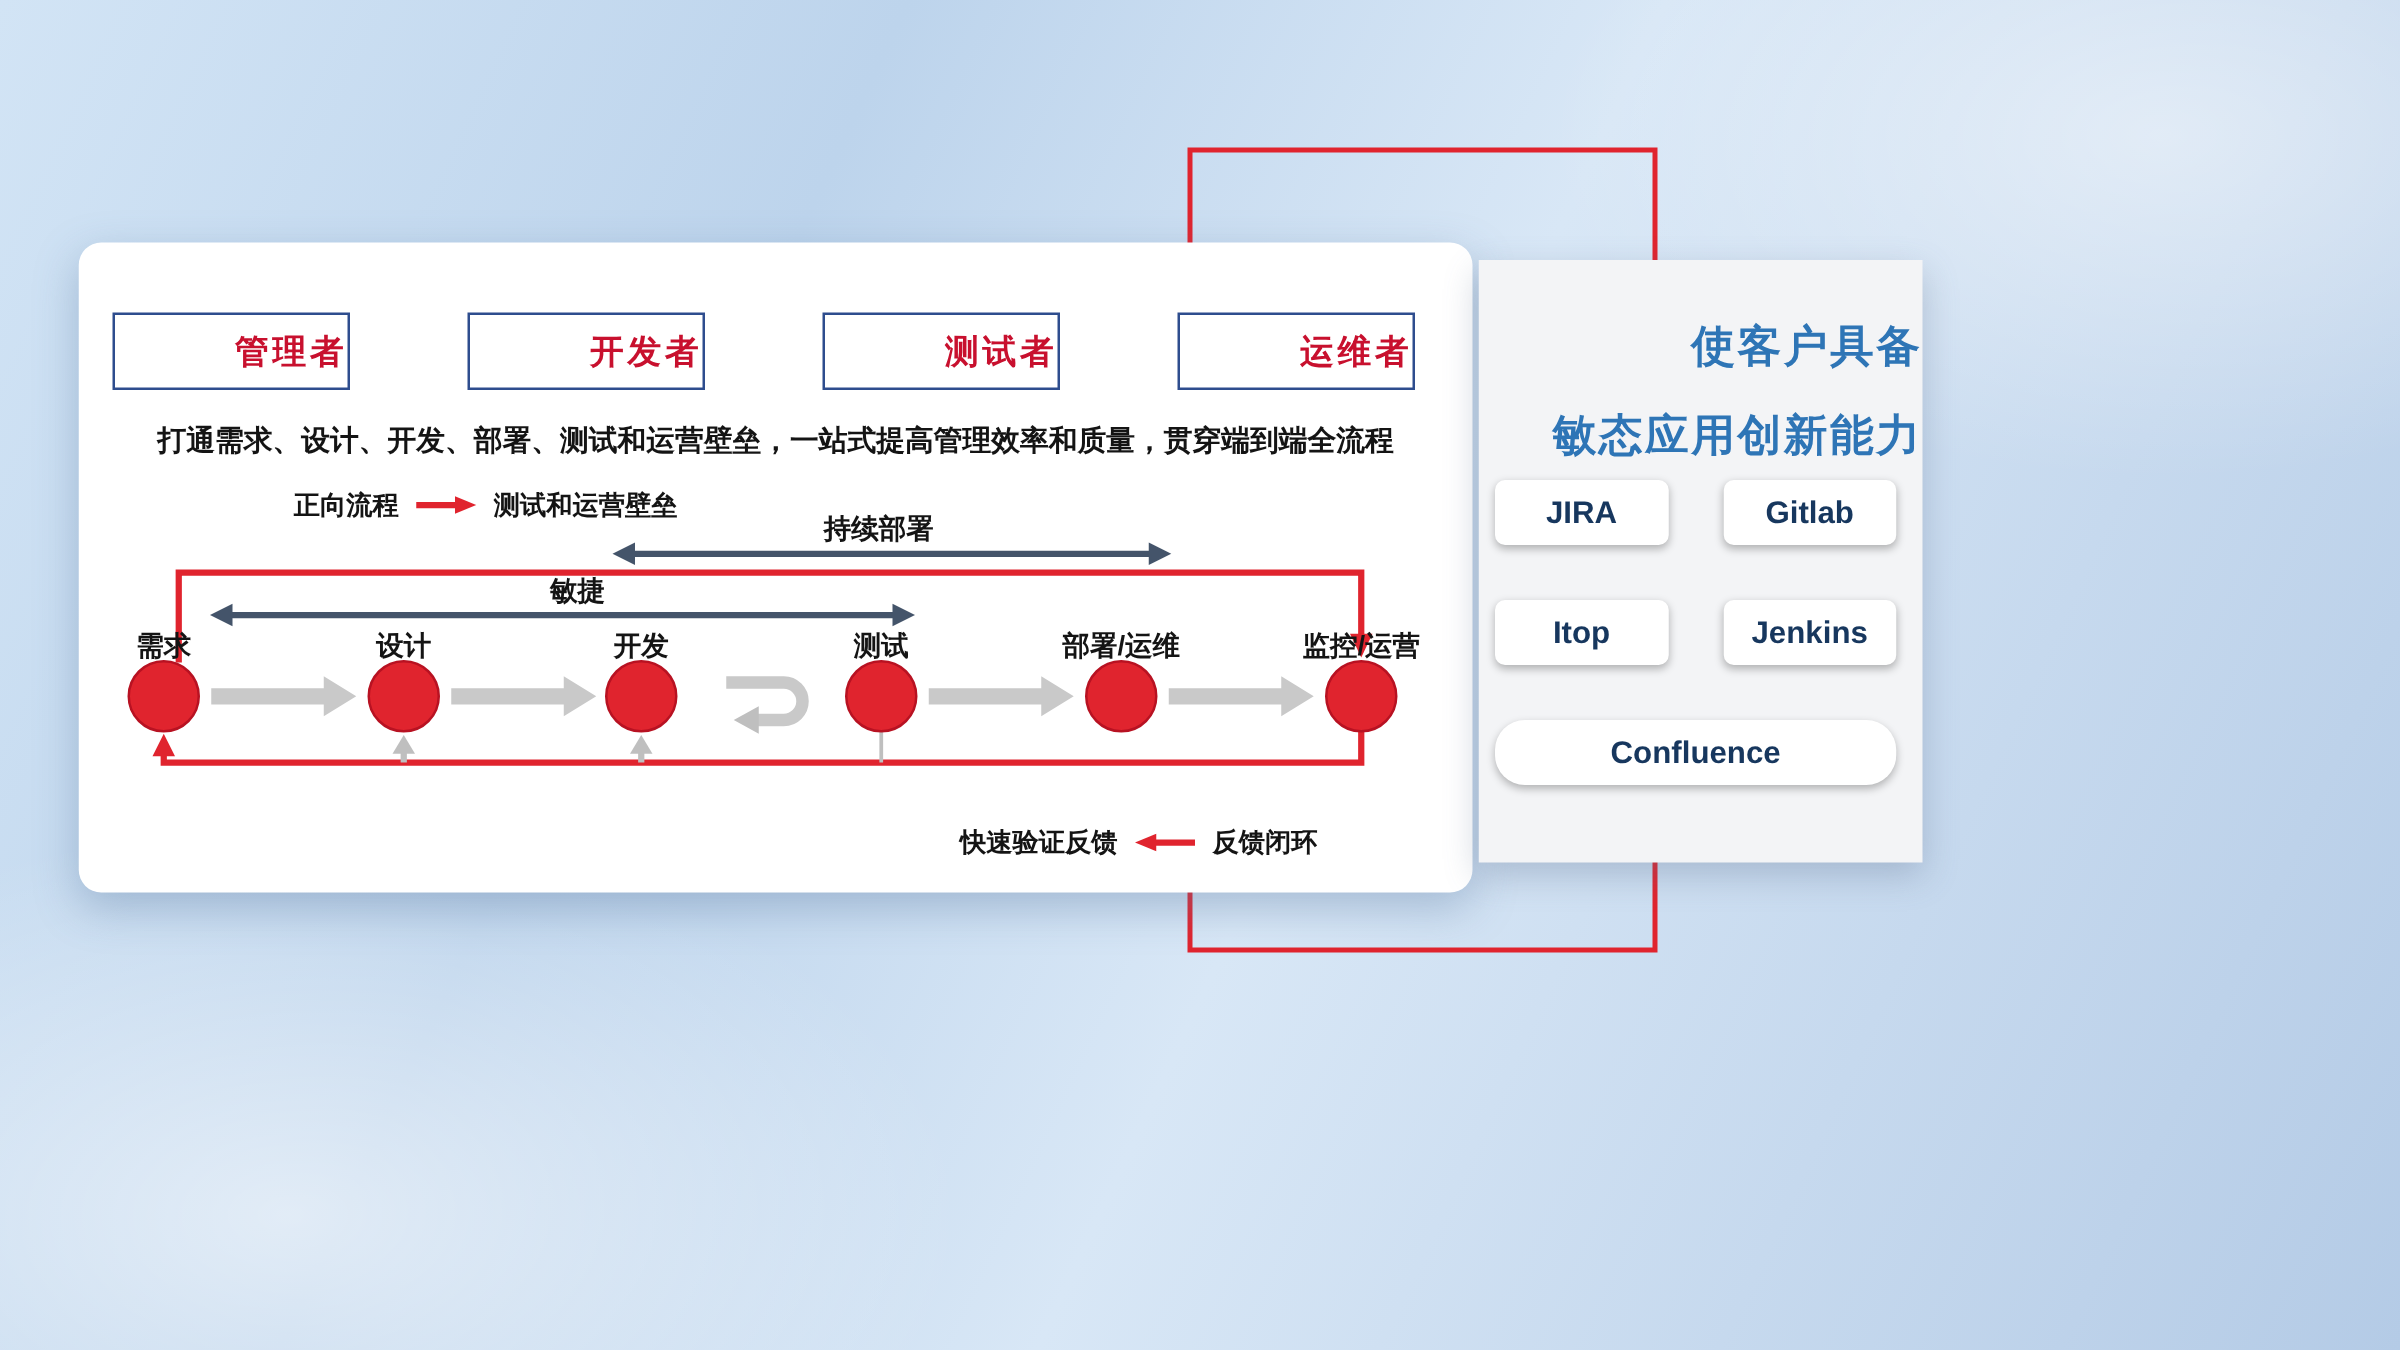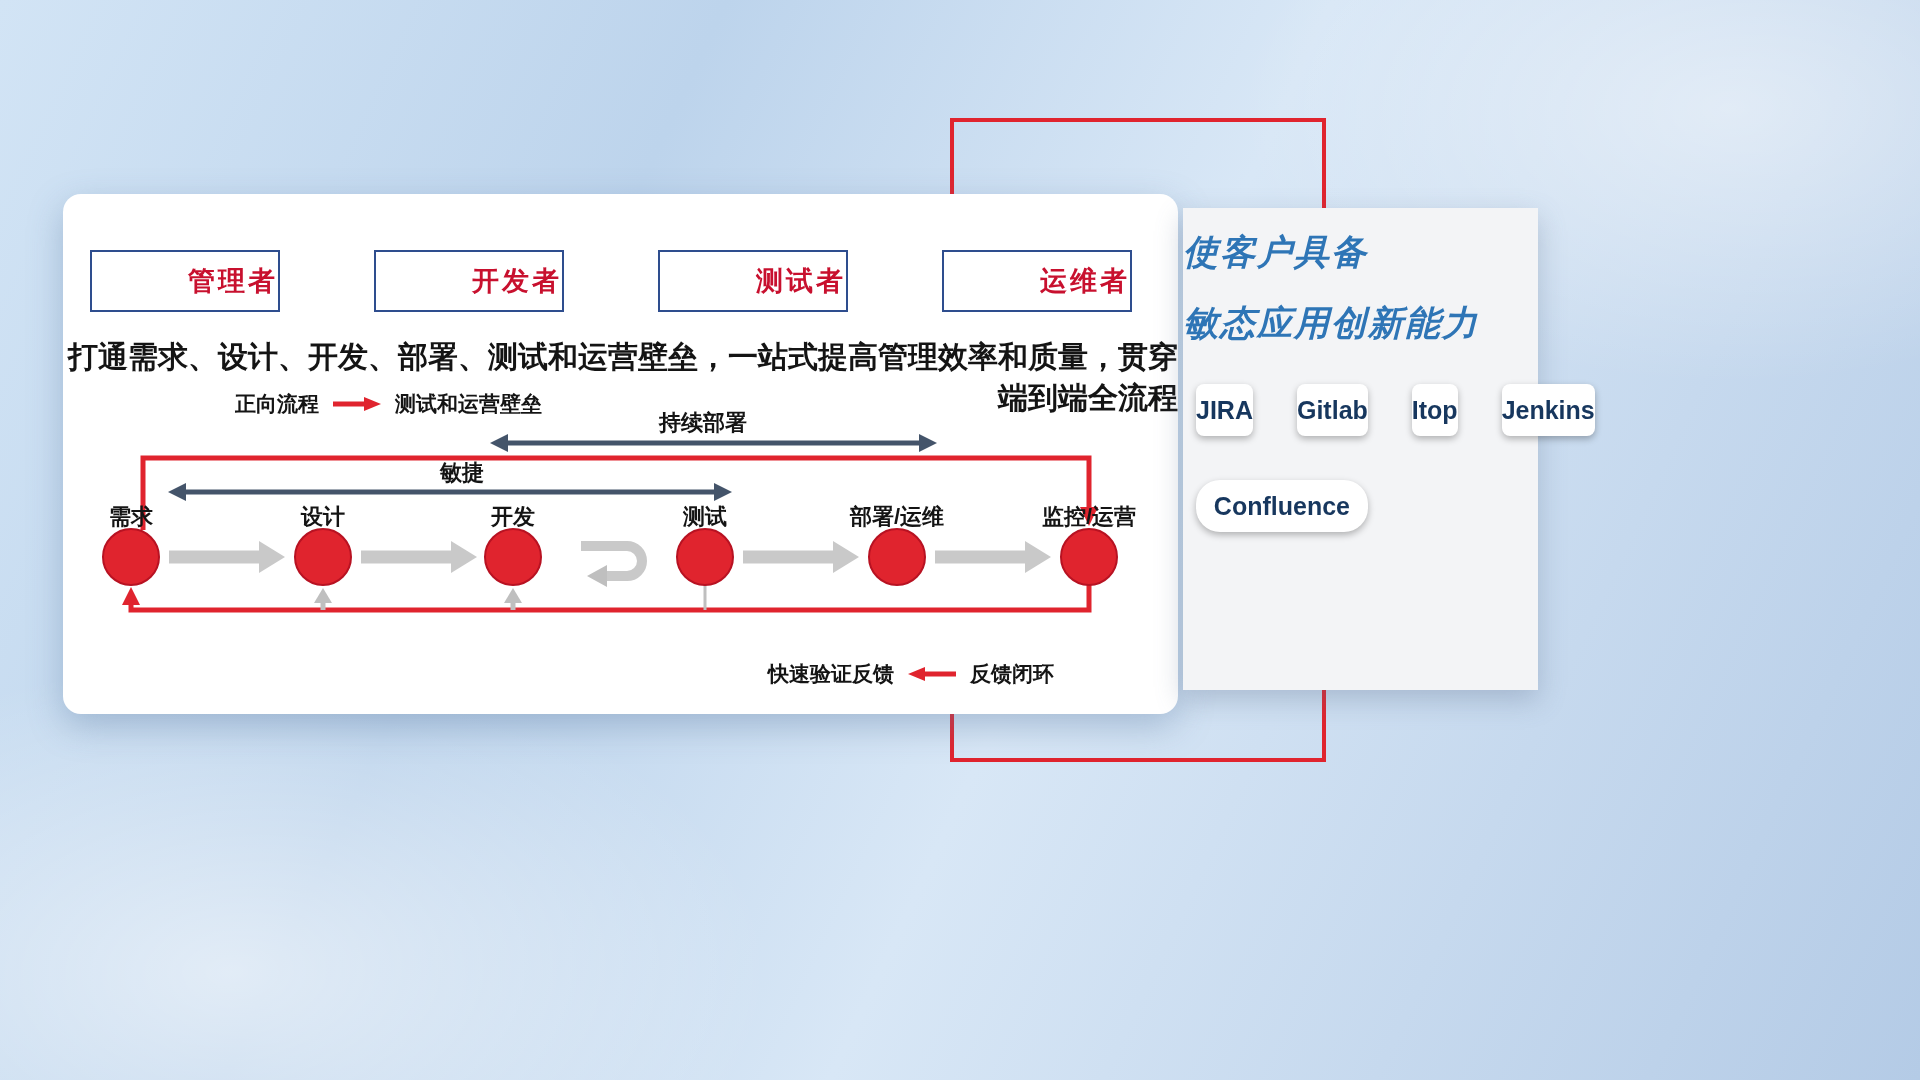--- a/index.html
+++ b/index.html
@@ -13,21 +13,21 @@
 
   .red-frame{position:absolute;left:950px;top:118px;width:376px;height:644px;border:4px solid #e0242e;}
 
   .white-panel{position:absolute;left:63px;top:194px;width:1115px;height:520px;background:#fff;
     border-radius:18px;box-shadow:0 12px 34px rgba(90,120,160,.38);}
 
   .roles{position:absolute;left:27px;right:46px;top:56px;display:flex;justify-content:space-between;}
   .role-box{width:190px;height:62px;border:2px solid #2e4d8e;display:flex;align-items:center;justify-content:flex-end;
     font-size:27px;font-weight:bold;color:#c8102e;letter-spacing:3px;background:#fff;}
 
-  .subtitle{position:absolute;left:0;right:0;top:143px;text-align:right;font-size:30px;font-weight:bold;color:#141414;}
+  .subtitle{position:absolute;left:0;right:0;top:143px;text-align:center;font-size:23px;font-weight:bold;color:#141414;}
 
   .legend{display:flex;align-items:center;gap:12px;font-size:21px;font-weight:bold;color:#141414;}
   .legend-forward{position:absolute;left:172px;top:196px;}
   .legend-feedback{position:absolute;left:705px;top:466px;}
   .leg-arrow{display:block;}
 
   .flow-svg{position:absolute;left:0;top:210px;width:1115px;height:300px;}
   .dbl{stroke:#44546a;stroke-width:5;}
   .dblh{fill:#44546a;}
   .red-line{stroke:#e0242e;stroke-width:5;fill:none;}
@@ -36,23 +36,23 @@
   .gthin{stroke:#bfbfbf;stroke-width:3;}
   .gh{fill:#bfbfbf;}
   .block{fill:#c9c9c9;}
   .loop{stroke:#c9c9c9;stroke-width:10;fill:none;}
   .node{fill:#e0242e;stroke:#b81222;stroke-width:2;}
   .lbl{font-size:22px;font-weight:bold;fill:#141414;font-family:"Liberation Sans","DejaVu Sans",sans-serif;}
   .mid{text-anchor:middle;}
 
   .gray-panel{position:absolute;left:1183px;top:208px;width:355px;height:482px;background:#f3f4f6;
     box-shadow:0 10px 26px rgba(90,110,140,.32);}
-  .panel-title{margin-top:26px;text-align:left;font-size:35px;font-weight:bold;color:#2e75b6;letter-spacing:2px;line-height:1;font-style:italic;}
+  .panel-title{margin-top:52px;text-align:right;font-size:35px;font-weight:bold;color:#2e75b6;letter-spacing:2px;line-height:1;}
   .panel-title .t2{margin-top:36px;font-size:35px;}
-  .tools{position:absolute;left:13px;right:21px;top:176px;display:grid;grid-template-columns:1fr 1fr 1fr 1fr;column-gap:24px;row-gap:30px;gap:44px;}
+  .tools{position:absolute;left:13px;right:21px;top:176px;display:grid;grid-template-columns:1fr 1fr;column-gap:24px;row-gap:30px;gap:44px;}
   .tool-btn{height:52px;background:#fff;border-radius:8px;box-shadow:0 3px 7px rgba(0,0,0,.28);
     display:flex;align-items:center;justify-content:center;font-size:25px;font-weight:bold;color:#17375e;}
   .tool-wide{grid-column:1 / span 2;border-radius:24px;}
 </style>
 </head>
 <body>
 
 <div class="stage">
 
   <div class="red-frame"></div>

